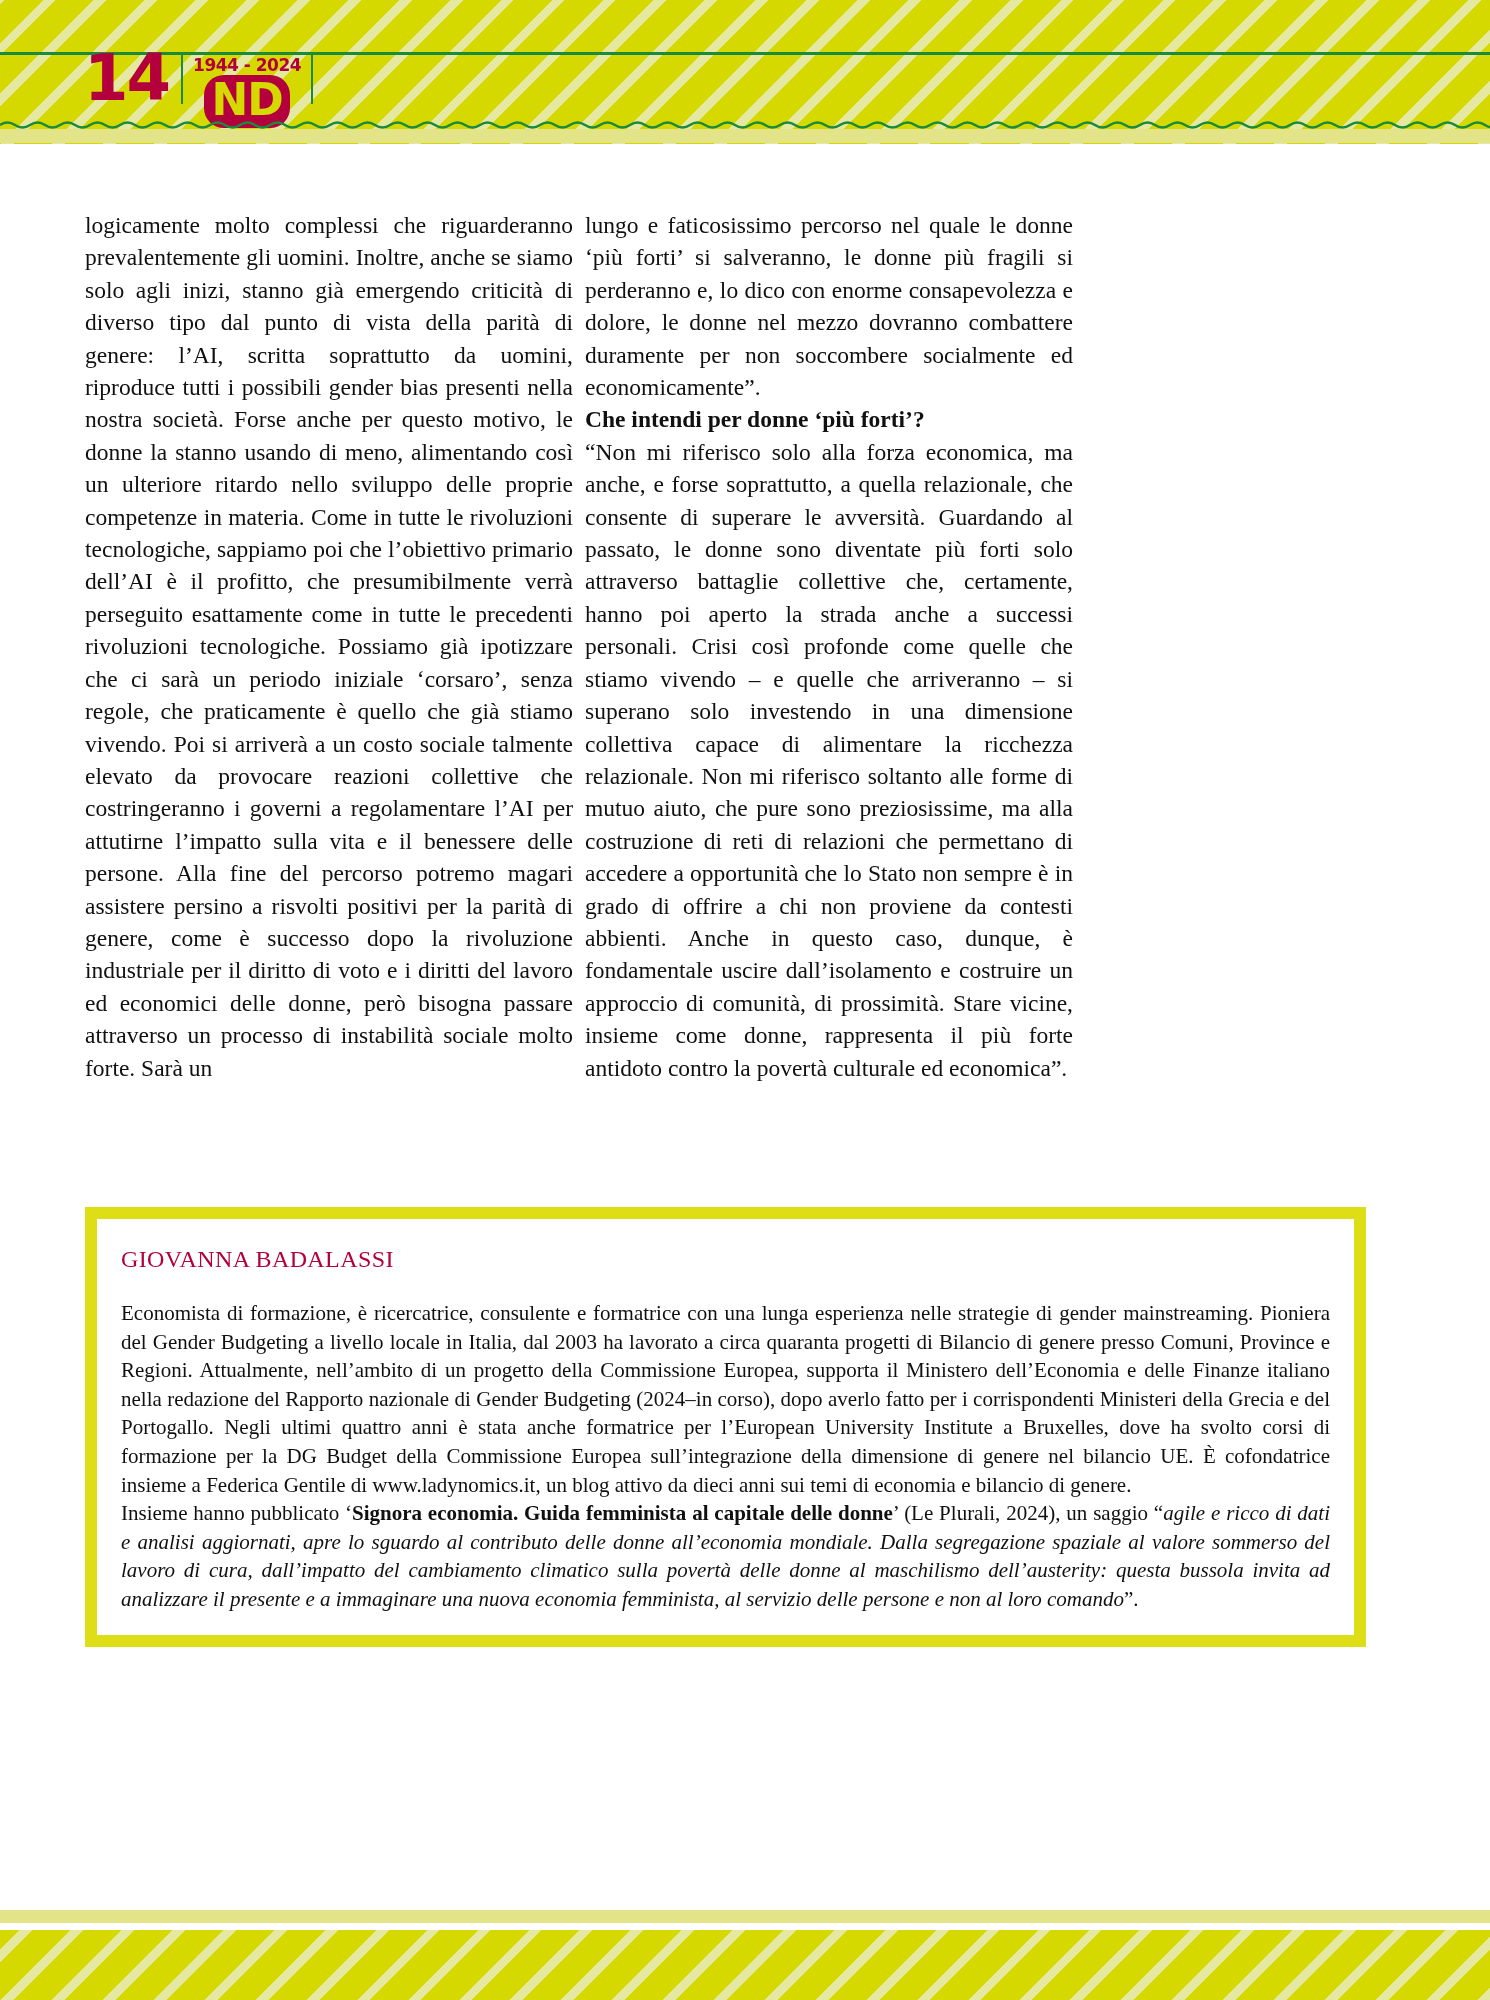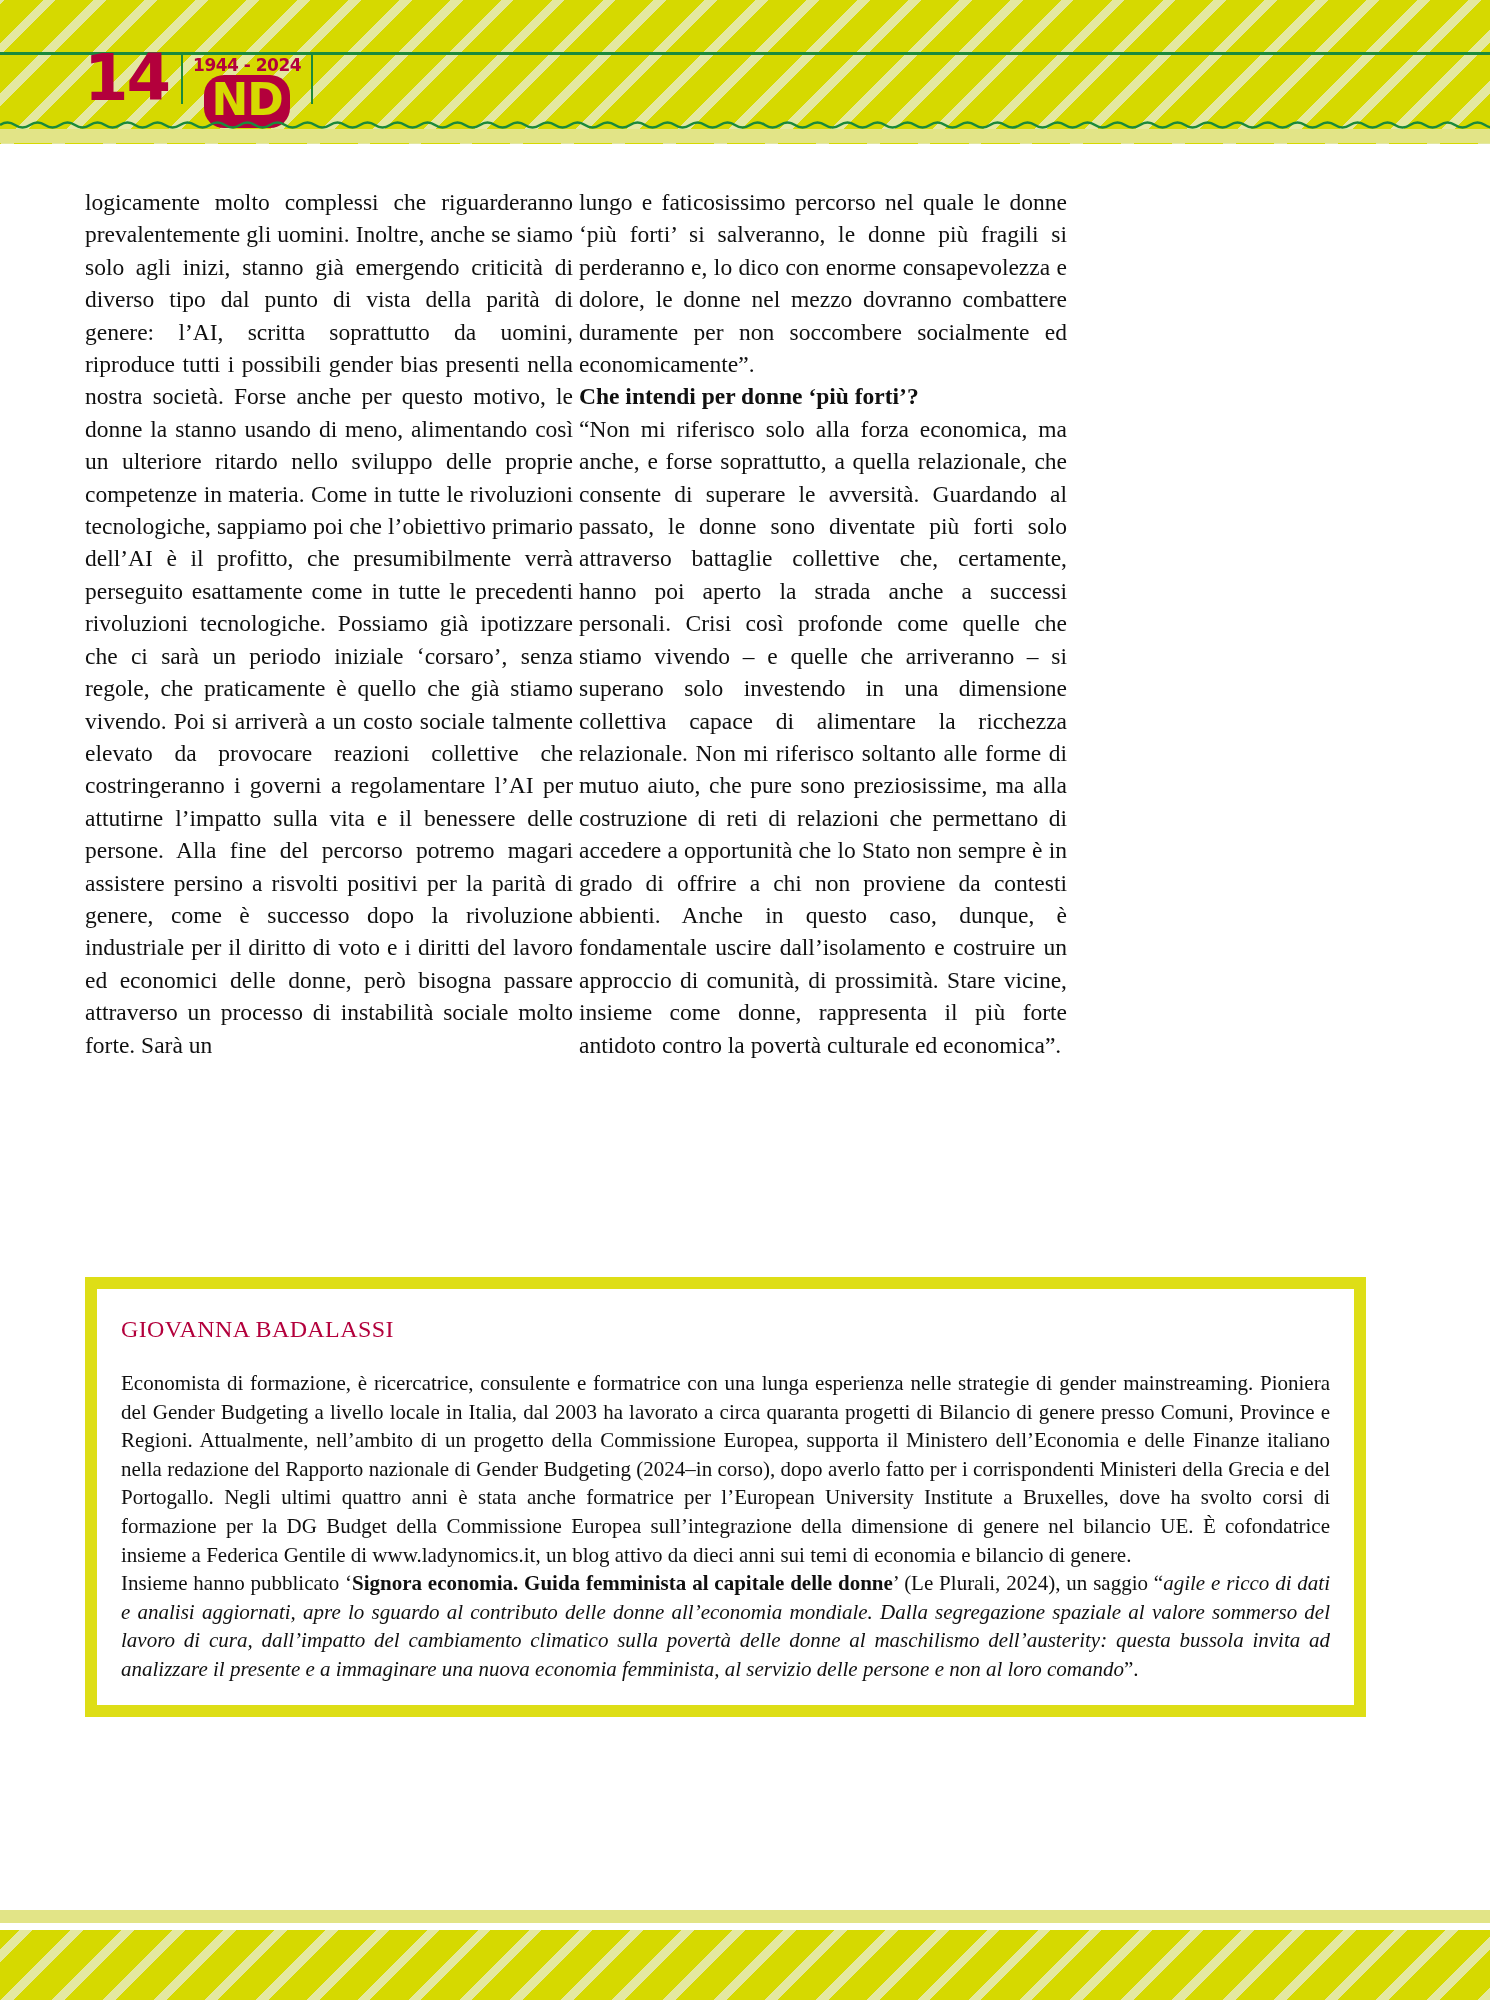--- a/index.html
+++ b/index.html
@@ -135,42 +135,43 @@
 
   
   .content {
     position: absolute;
     top: 186px;
     left: 85px;
     width: 1305px;
   }
   .columns {
     display: flex;
-    gap: 6px;
+    gap: 12px;
+    margin-top: 23px;
   }
   .col {
     width: 488px;
   }
   .col p {
     margin: 0;
     font-size: 23.5px;
     line-height: 32.4px;
     text-align: justify;
     text-justify: inter-word;
     color: #101010;
     hyphens: manual;
   }
   .col p.q-head {
     font-weight: bold;
   }
 
   
   .author-box {
     position: absolute;
-    top: 1277px;
+    top: 1207px;
     left: 85px;
     width: 1281px;
     height: 440px;
     border: 12px solid #dede16;
     background: #ffffff;
     box-sizing: border-box;
   }
   .author-inner {
     padding: 26px 24px 10px 24px;
   }

